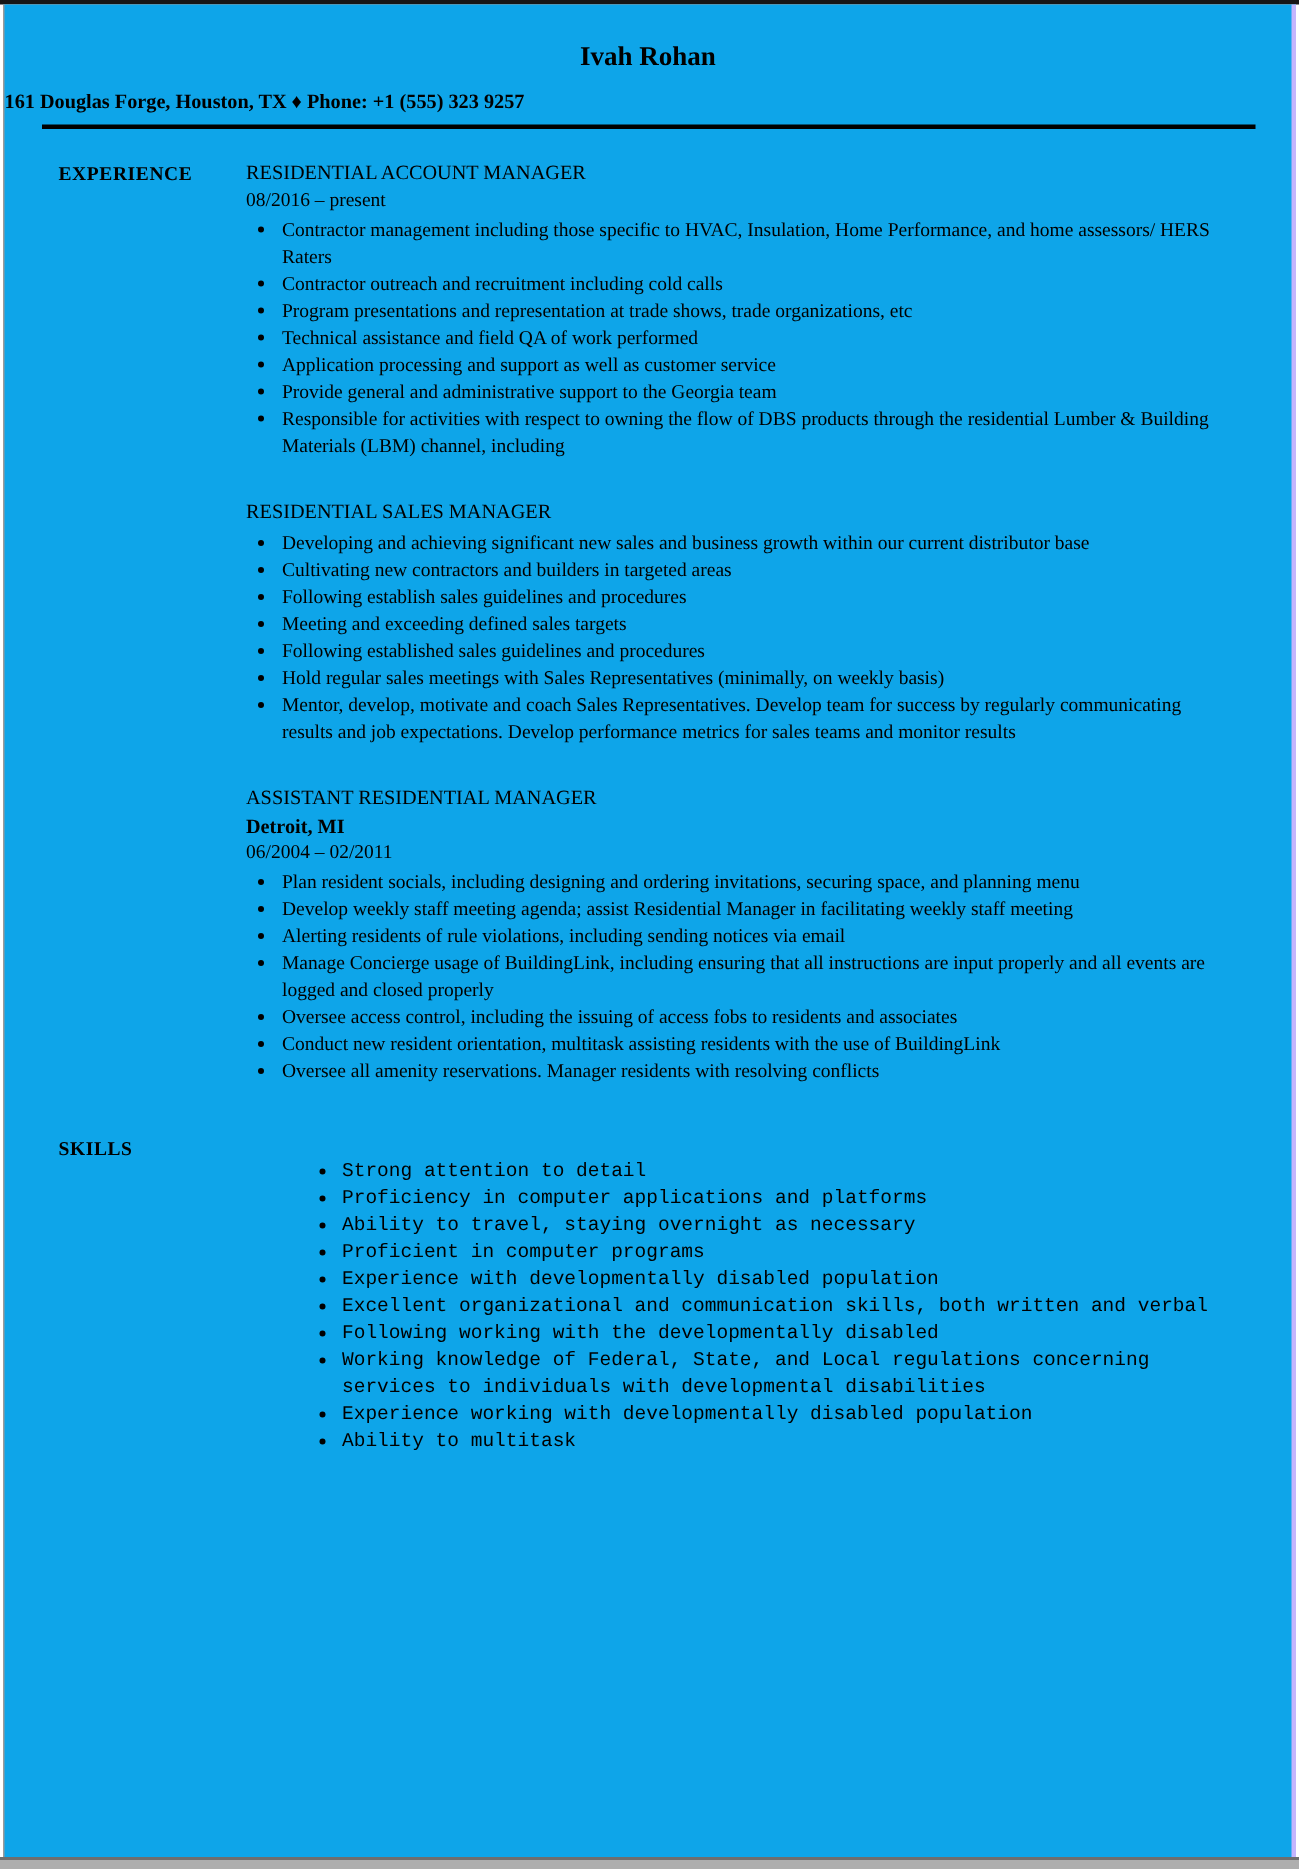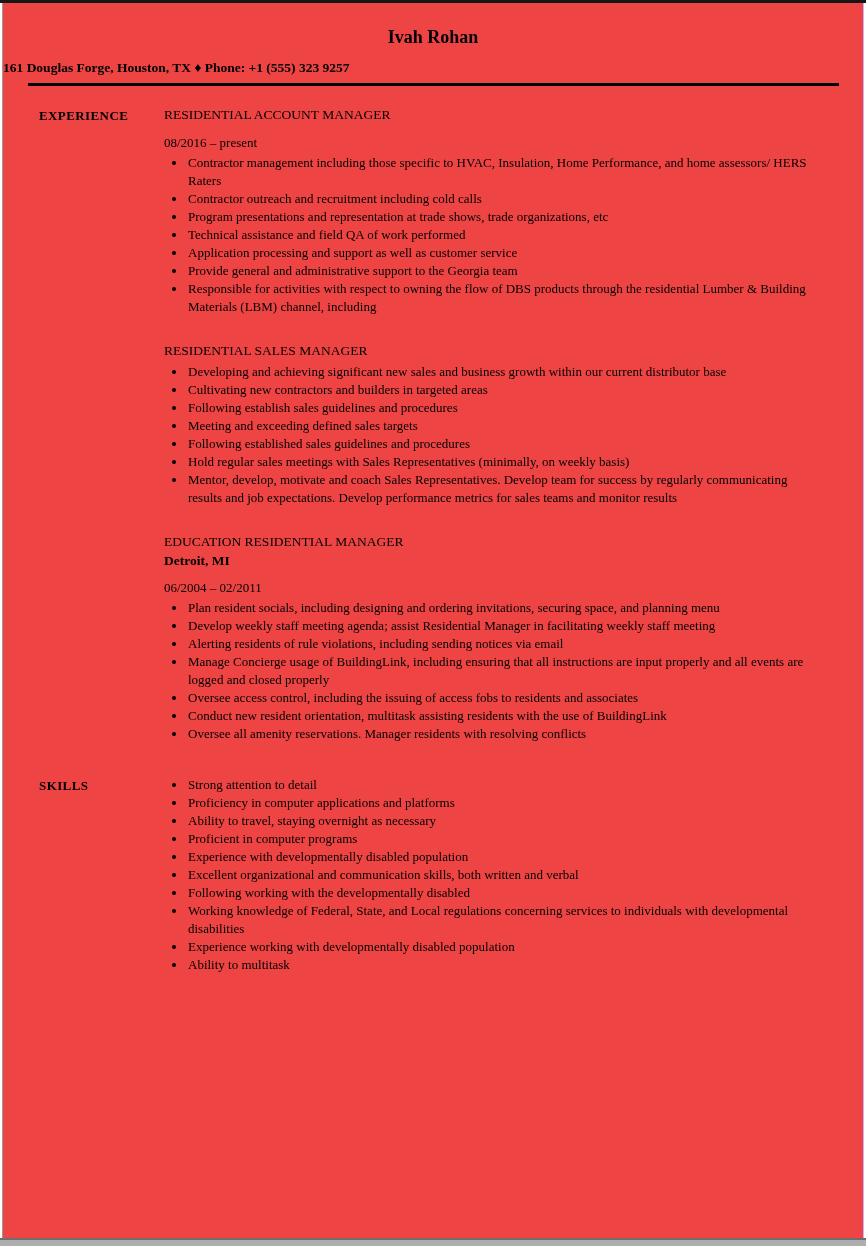--- a/index.html
+++ b/index.html
@@ -11,22 +11,22 @@
     position: relative;
     overflow: hidden;
   }
   .top-line {
     position: absolute; top: 0; left: 0; right: 0;
     height: 3px; background: #161616;
   }
   .page {
     position: absolute; top: 3px; left: 2px; right: 2px; bottom: 8px;
     border-left: 1px solid #9a9a9a;
-    border-right: 1px solid #c4b5fd;
-    background: #ef4444;
+    border-right: 3px solid #c4b5fd;
+    background: #0ea5e9;
   }
   .bottom-edge {
     position: absolute; bottom: 0; left: 0; right: 0;
     height: 6px; background: #aeaeae; border-top: 2px solid #6e6e6e;
   }
   .name {
     text-align: center; font-weight: bold;
     font-size: 18px; line-height: 20px;
     padding-top: 24px;
   }
@@ -40,32 +40,32 @@
     margin: 7px 24px 0 25px;
   }
   .content { padding: 20px 44px 0 36px; }
   .section { display: grid; grid-template-columns: 125px 1fr; }
   .section-label {
     font-weight: bold; font-size: 13px; line-height: 18px;
     letter-spacing: 0.4px; padding-top: 1px;
   }
   .job-title { font-weight: normal; font-size: 13.5px; line-height: 18px; }
   .job-location { font-weight: bold; font-size: 13.5px; line-height: 17px; margin-top: 1px; }
-  .job-dates { font-size: 13px; line-height: 16px; margin-top: 11px; }
+  .job-dates { font-size: 13px; line-height: 16px; margin-top: 1px; }
   ul.bullets { margin: 3px 0 0 0; padding-left: 23px; }
   ul.bullets li {
     font-size: 13px; line-height: 18px; padding-left: 1px;
   }
   .job { margin-bottom: 26px; }
   .job:last-child { margin-bottom: 0; }
   .section-education { margin-top: 31px; }
   .edu-school { font-weight: bold; font-size: 13.5px; line-height: 18px; }
   .edu-degree { font-weight: bold; font-size: 13px; line-height: 17px; margin-top: 4px; }
-  .section-skills { margin-top: 33px; }
-  .section-skills ul.bullets { margin-top: 0; }
+  .section-skills { margin-top: 33px; gap: 40px; }
+  .section-skills ul.bullets { margin-top: 16px; font-family: Liberation Mono, monospace; }
 </style>
 </head>
 <body>
 
 <div class="top-line"></div>
 <div class="page">
 
   <div class="name">Ivah Rohan</div>
   <div class="contact">161 Douglas Forge, Houston, TX ♦ Phone: +1 (555) 323 9257</div>
   <div class="rule"></div>
@@ -97,21 +97,21 @@
             <li>Cultivating new contractors and builders in targeted areas</li>
             <li>Following establish sales guidelines and procedures</li>
             <li>Meeting and exceeding defined sales targets</li>
             <li>Following established sales guidelines and procedures</li>
             <li>Hold regular sales meetings with Sales Representatives (minimally, on weekly basis)</li>
             <li>Mentor, develop, motivate and coach Sales Representatives. Develop team for success by regularly communicating results and job expectations. Develop performance metrics for sales teams and monitor results</li>
           </ul>
         </div>
 
         <div class="job">
-          <div class="job-title">EDUCATION RESIDENTIAL MANAGER</div>
+          <div class="job-title">ASSISTANT RESIDENTIAL MANAGER</div>
           <div class="job-location">Detroit, MI</div>
           <div class="job-dates">06/2004 – 02/2011</div>
           <ul class="bullets">
             <li>Plan resident socials, including designing and ordering invitations, securing space, and planning menu</li>
             <li>Develop weekly staff meeting agenda; assist Residential Manager in facilitating weekly staff meeting</li>
             <li>Alerting residents of rule violations, including sending notices via email</li>
             <li>Manage Concierge usage of BuildingLink, including ensuring that all instructions are input properly and all events are logged and closed properly</li>
             <li>Oversee access control, including the issuing of access fobs to residents and associates</li>
             <li>Conduct new resident orientation, multitask assisting residents with the use of BuildingLink</li>
             <li>Oversee all amenity reservations. Manager residents with resolving conflicts</li>

